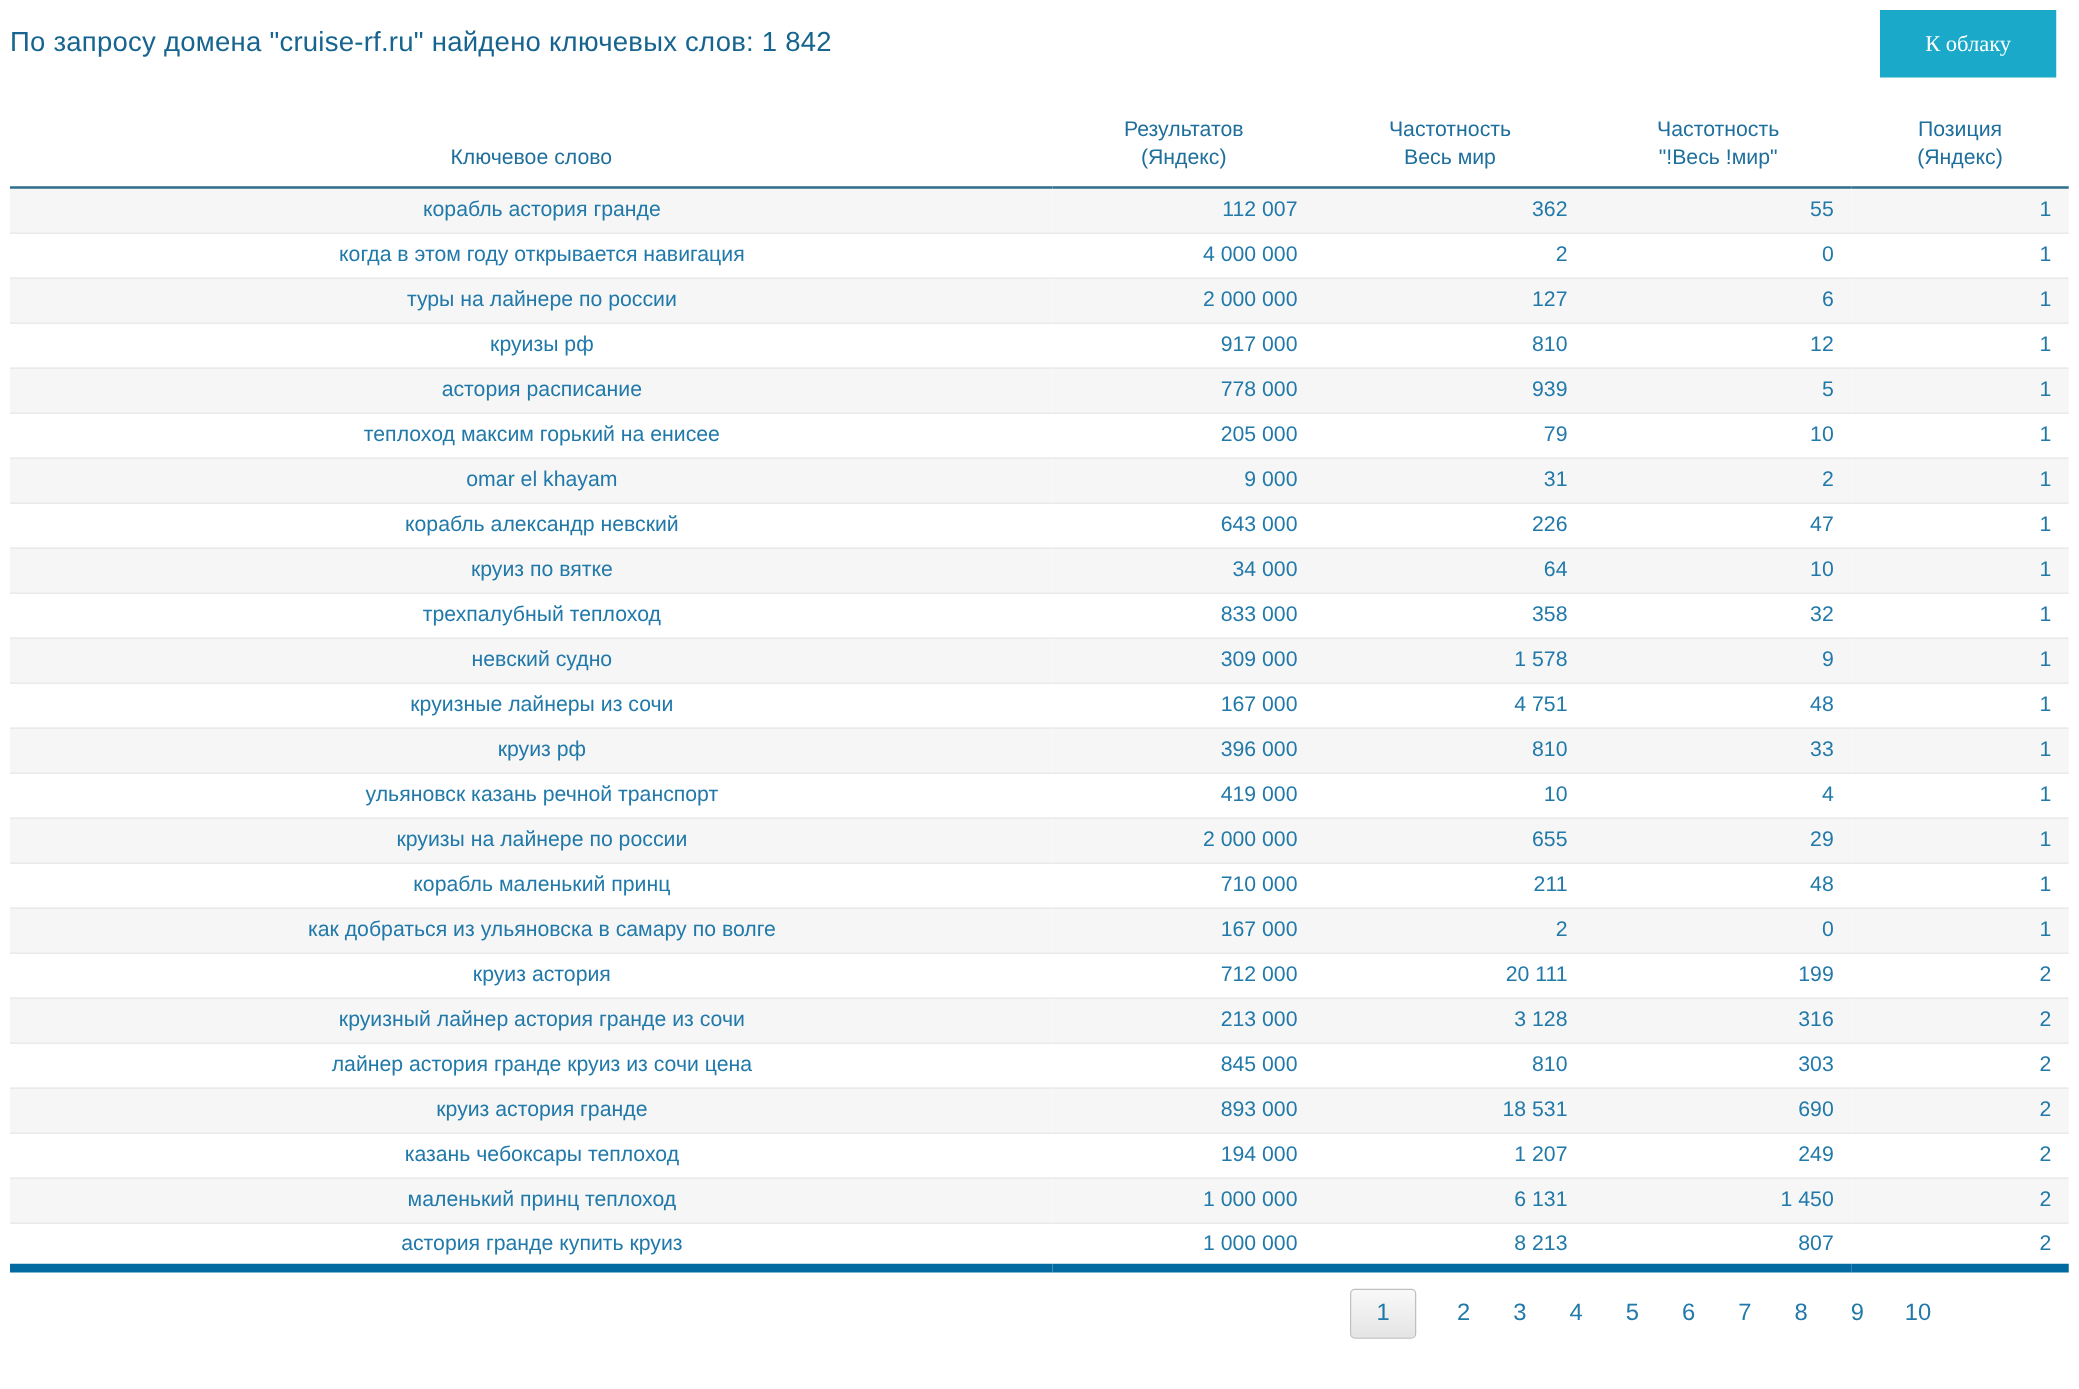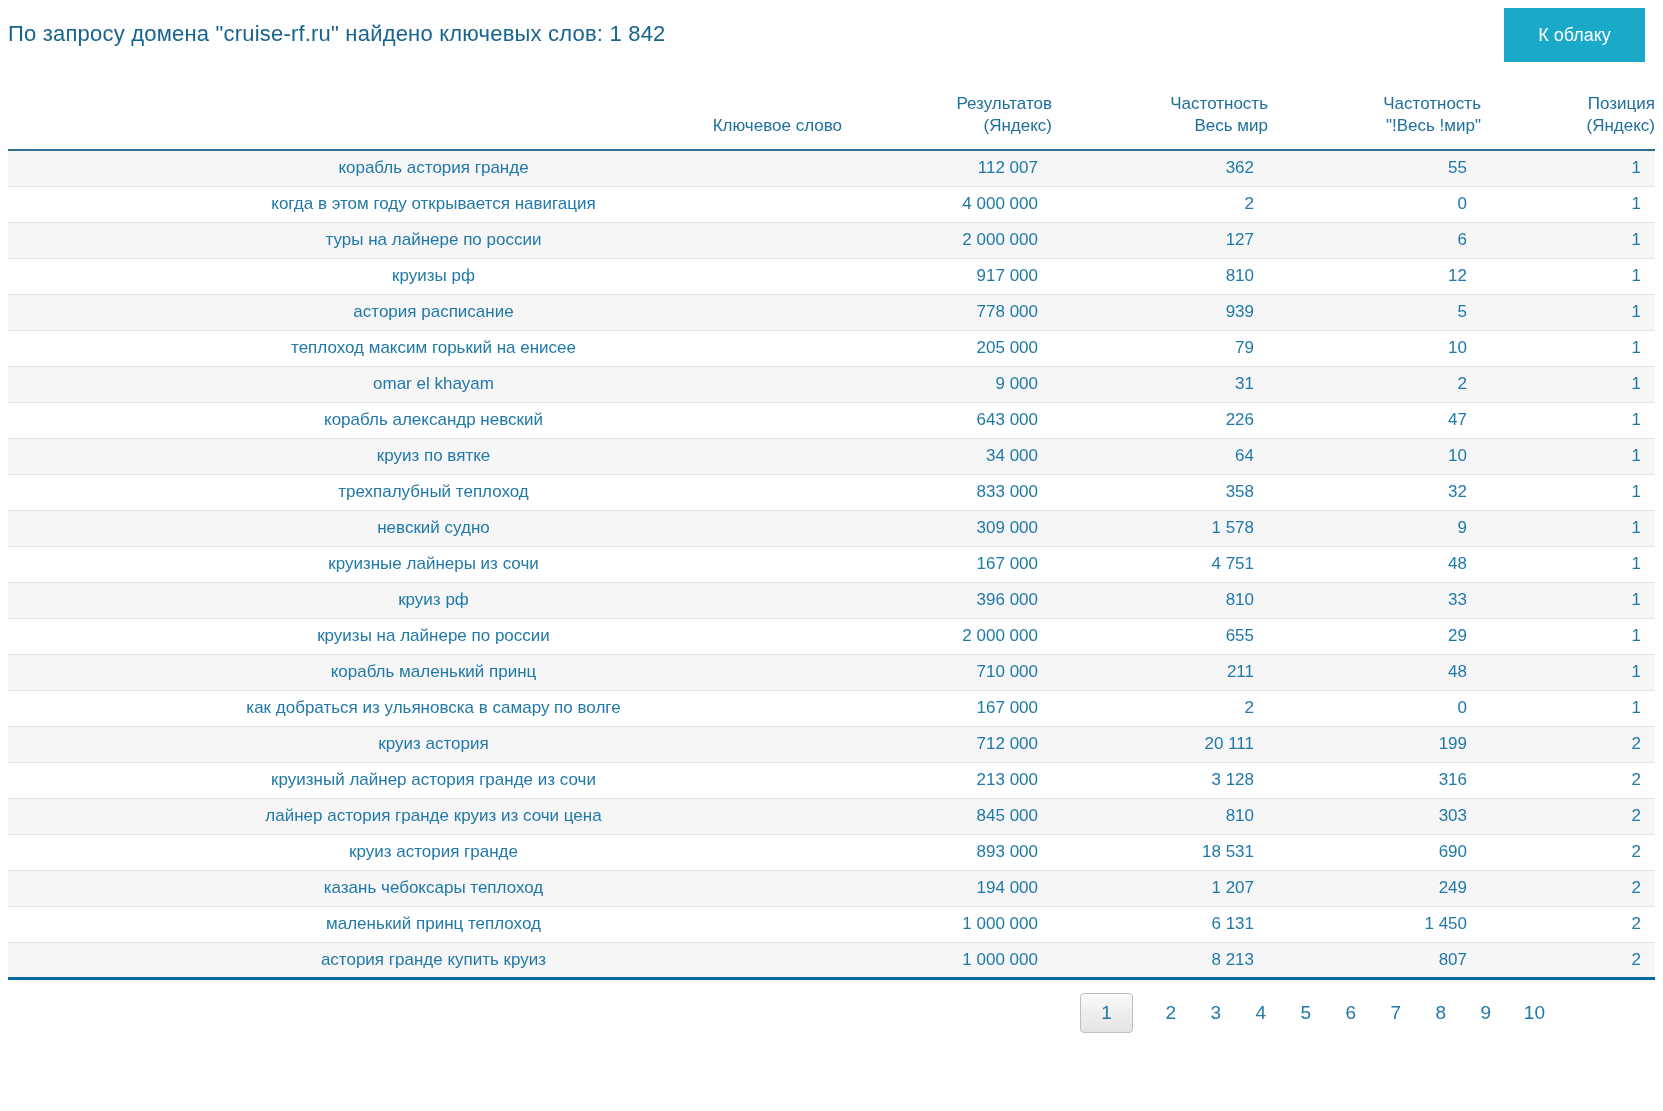--- a/index.html
+++ b/index.html
@@ -13,45 +13,45 @@
   .page-title {
     margin:0; padding-top:21px;
     font-size:22px; font-weight:normal;
     color:#17648f; letter-spacing:0.2px;
   }
   .cloud-btn {
     position:absolute; top:8px; right:18px;
     width:141px; height:54px;
     background:#1aa9c9; color:#ffffff;
     border:none; font-size:18px;
-    font-family:Liberation Sans, sans-serif;
+    font-family:Liberation Serif, serif;
     cursor:pointer;
   }
   table.kw {
     width:1647px; margin:0 8px;
     border-collapse:collapse; table-layout:fixed;
   }
   table.kw col.c-kw { width:auto; }
   table.kw col.c-res { width:210px; }
   table.kw col.c-fw  { width:216px; }
   table.kw col.c-fe  { width:213px; }
   table.kw col.c-pos { width:174px; }
   thead th {
     font-size:17px; font-weight:normal; color:#1f6f9c;
-    text-align:right; vertical-align:bottom;
+    text-align:center; vertical-align:bottom;
     padding:8px 0 12px 0; line-height:22px;
     border-bottom:2px solid #2e6d8c;
   }
   tbody td {
     height:36px; font-size:17px; color:#2179a9;
     border-bottom:1px solid #e4e4e4;
     padding:0; white-space:nowrap; overflow:hidden;
   }
   tbody tr:nth-child(odd) { background:#f6f6f6; }
-  tbody tr:last-child td { border-bottom:3px solid #0369a1; }
+  tbody tr:last-child td { border-bottom:7px solid #0369a1; }
   td.keyword { text-align:center; padding-left:17px; cursor:pointer; }
   td.num { text-align:right; padding-right:14px; }
   .pager {
     display:flex; align-items:center; justify-content:flex-end;
     gap:31px; padding-right:118px; margin-top:10px; height:46px;
   }
   .page-link {
     color:#2179a9; font-size:19px; text-decoration:none;
     min-width:14px; text-align:center; cursor:pointer;
   }
@@ -183,20 +183,27 @@
         <td class="num">167 000</td>
         <td class="num">4 751</td>
         <td class="num">48</td>
         <td class="num">1</td>
       </tr>
       <tr>
         <td class="keyword">круиз рф</td>
         <td class="num">396 000</td>
         <td class="num">810</td>
         <td class="num">33</td>
+        <td class="num">1</td>
+      </tr>
+      <tr>
+        <td class="keyword">ульяновск казань речной транспорт</td>
+        <td class="num">419 000</td>
+        <td class="num">10</td>
+        <td class="num">4</td>
         <td class="num">1</td>
       </tr>
       <tr>
         <td class="keyword">круизы на лайнере по россии</td>
         <td class="num">2 000 000</td>
         <td class="num">655</td>
         <td class="num">29</td>
         <td class="num">1</td>
       </tr>
       <tr>

